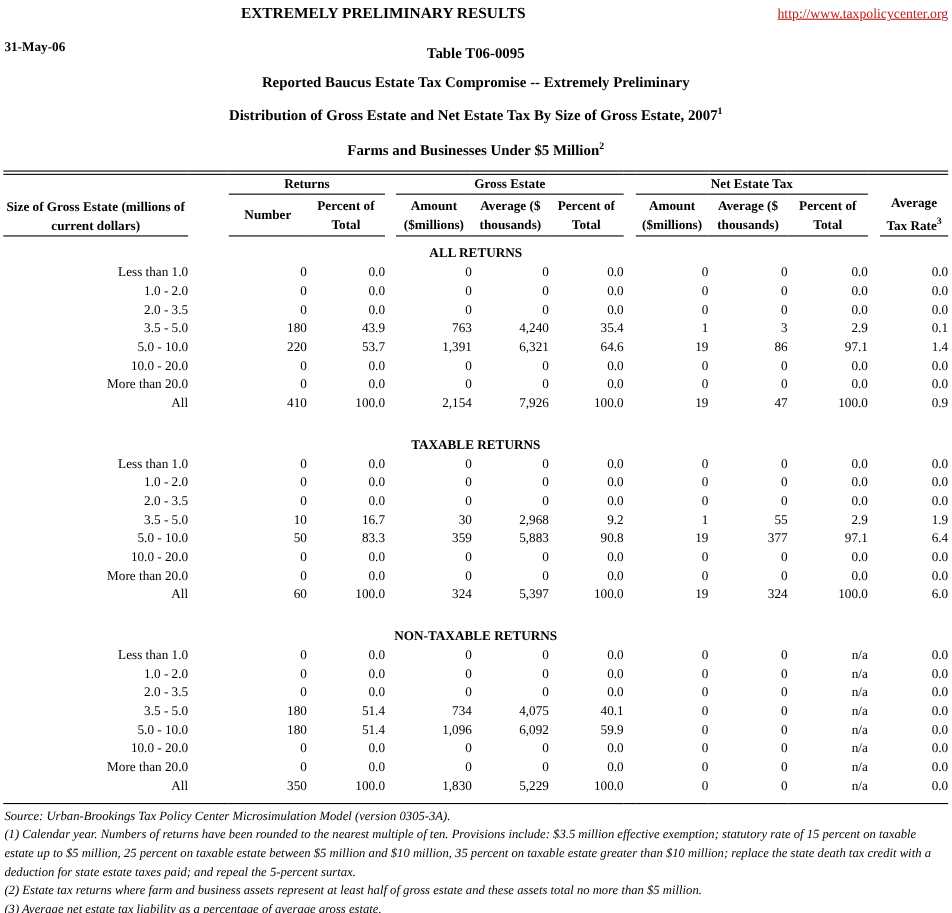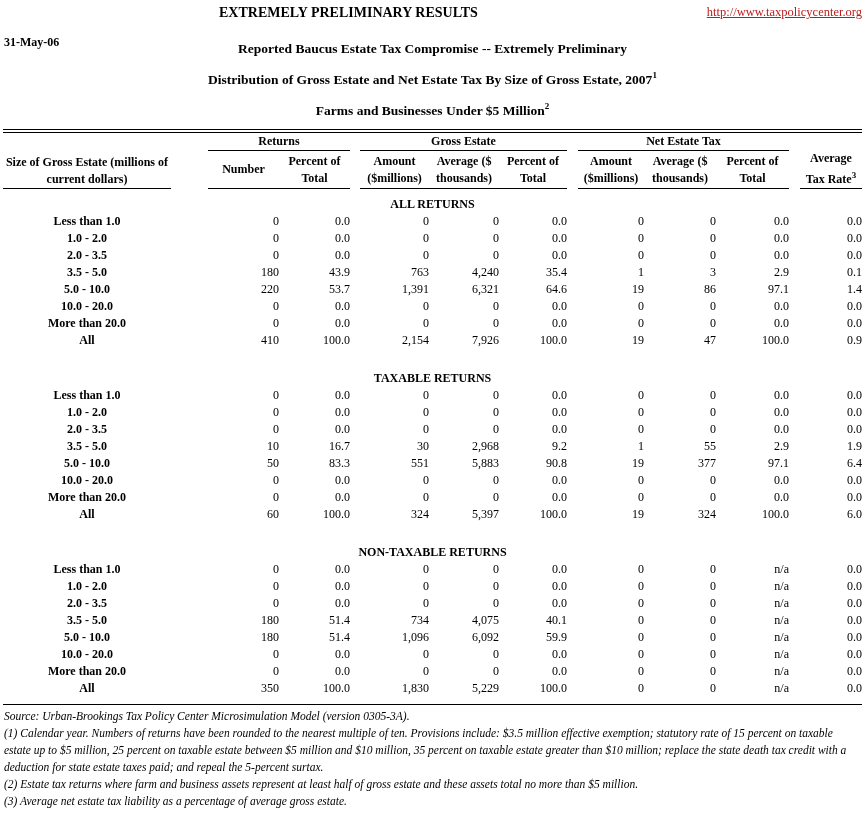--- a/index.html
+++ b/index.html
@@ -34,21 +34,21 @@
   thead th { font-weight: bold; text-align: center; }
   .label-head {
     vertical-align: middle; border-bottom: 1px solid #000;
     font-size: 11.5px; line-height: 16px;
   }
   .rate-head { vertical-align: middle; border-bottom: 1px solid #000; line-height: 17px; }
   th.group { vertical-align: middle; height: 19px; border-bottom: 1px solid #000; }
   tr.colrow th { height: 38px; border-bottom: 1px solid #000; vertical-align: middle; line-height: 17px; }
   th.gap, td.gap { border: none !important; }
   
-  td.rowlabel { font-weight: bold; text-align: center; padding-right: 13px; }
+  td.rowlabel { font-weight: normal; text-align: right; padding-right: 13px; }
   td.section-title { font-weight: bold; text-align: center; padding-left: 2px; height: 18px; vertical-align: bottom; }
   td.num { text-align: right; }
   .c-num  { padding-right: 18px; }
   .c-pct1 { padding-right: 16px; }
   .c-amt1 { padding-right: 20px; }
   .c-avg1 { padding-right: 18px; }
   .c-pct2 { padding-right: 31px; }
   .c-amt2 { padding-right: 16px; }
   .c-avg2 { padding-right: 14px; }
   .c-pct3 { padding-right: 20px; }
@@ -63,20 +63,21 @@
 </head>
 <body>
 
 <div class="topbar">
   <span class="date">31-May-06</span>
   <span class="banner">EXTREMELY PRELIMINARY RESULTS</span>
   <a class="link">http://www.taxpolicycenter.org</a>
 </div>
 
 <div class="titles">
+  <div class="t">Table T06-0095</div>
   <div class="t">Reported Baucus Estate Tax Compromise -- Extremely Preliminary</div>
   <div class="t"><span>Distribution of Gross Estate and Net Estate Tax By Size of Gross Estate, 2007</span><sup>1</sup></div>
   <div class="t"><span>Farms and Businesses Under $5 Million</span><sup>2</sup></div>
 </div>
 
 <table class="main">
   <colgroup>
     <col style="width:168px">
       <col style="width:37px">
     <col style="width:71px">
@@ -348,21 +349,21 @@
         <td class="num c-pct3">2.9</td>
         <td class="gap"></td>
         <td class="num c-rate">1.9</td>
       </tr>
       <tr>
         <td class="rowlabel">5.0 - 10.0</td>
         <td class="gap"></td>
         <td class="num c-num">50</td>
         <td class="num c-pct1">83.3</td>
         <td class="gap"></td>
-        <td class="num c-amt1">551</td>
+        <td class="num c-amt1">359</td>
         <td class="num c-avg1">5,883</td>
         <td class="num c-pct2">90.8</td>
         <td class="gap"></td>
         <td class="num c-amt2">19</td>
         <td class="num c-avg2">377</td>
         <td class="num c-pct3">97.1</td>
         <td class="gap"></td>
         <td class="num c-rate">6.4</td>
       </tr>
       <tr>

